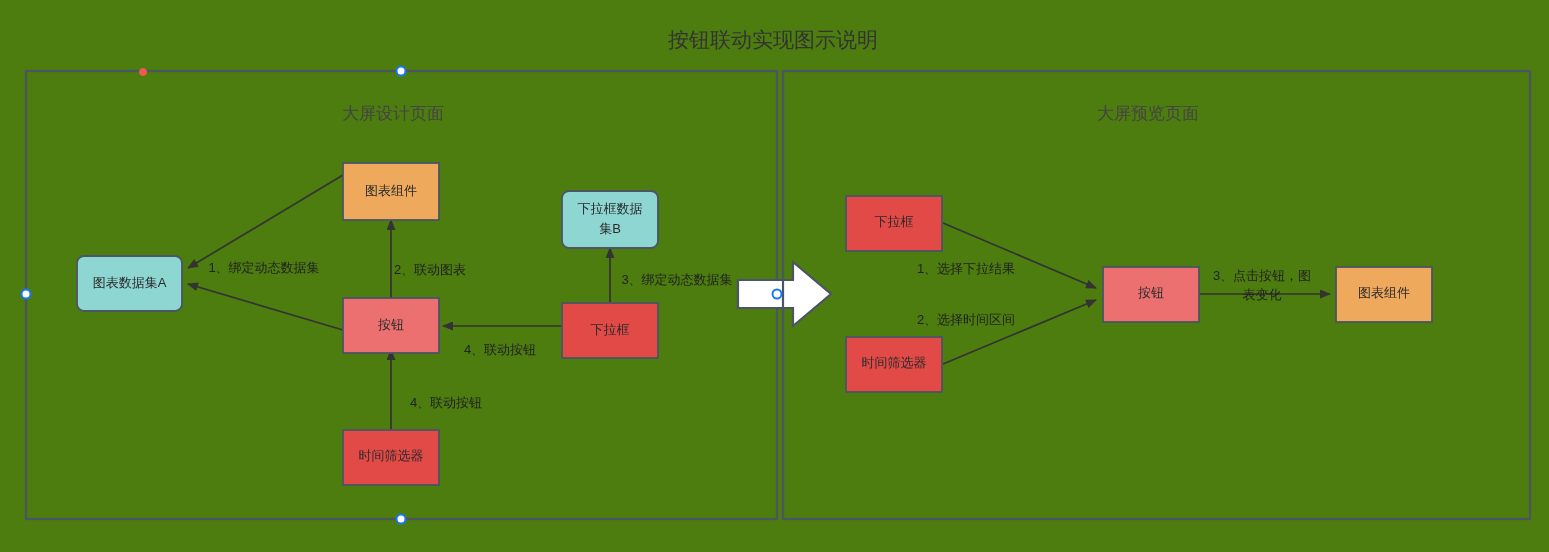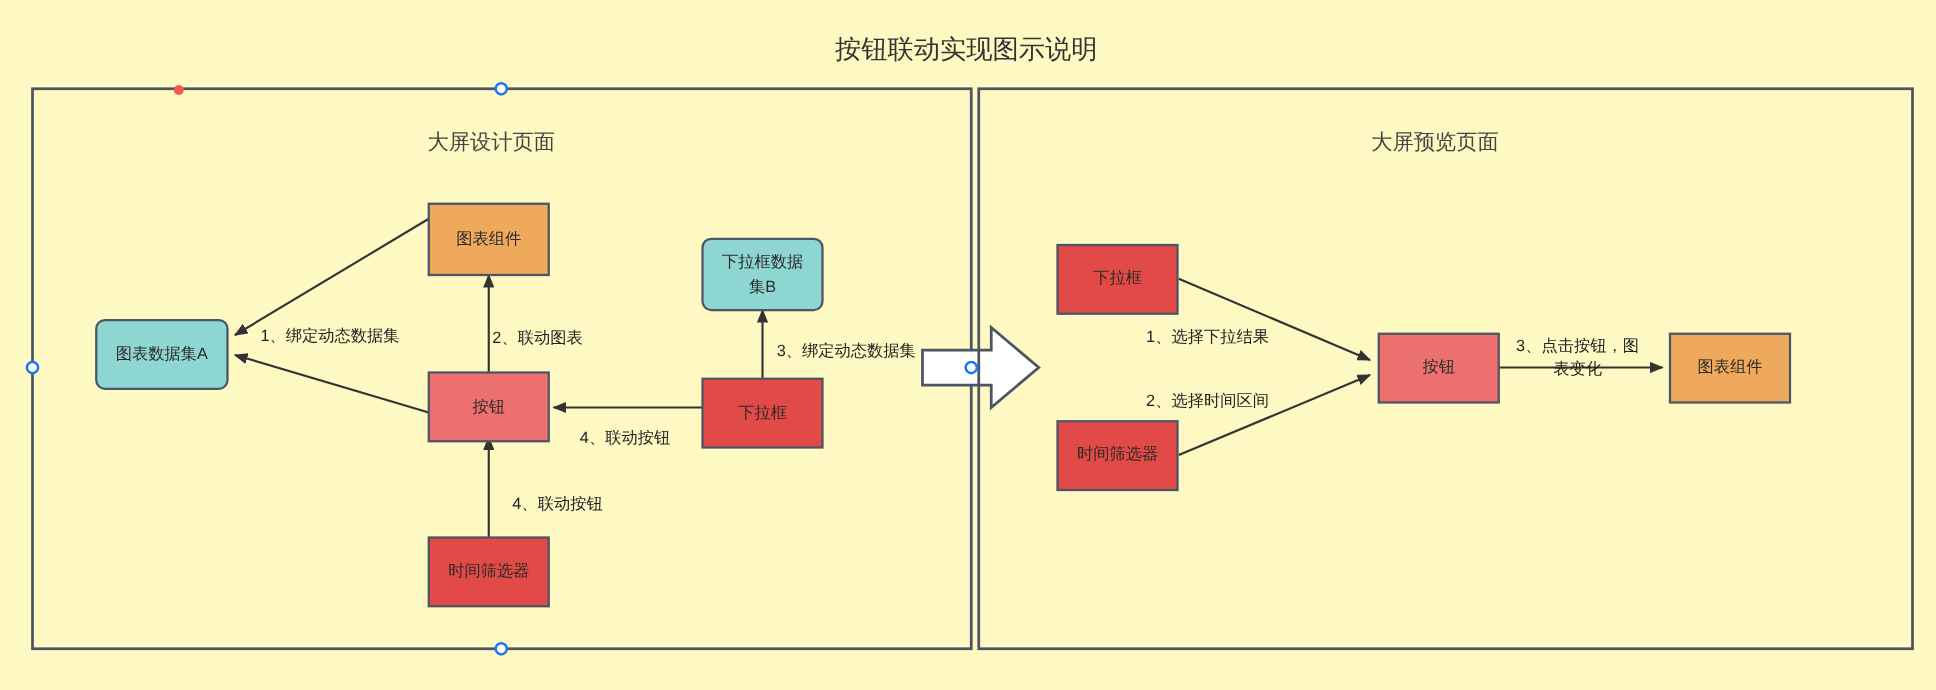--- a/index.html
+++ b/index.html
@@ -7,21 +7,21 @@
     padding: 0;
     background: #ffffff;
   }
   body {
     font-family: "Liberation Sans", "DejaVu Sans", sans-serif;
   }
   #canvas {
     position: relative;
     width: 1549px;
     height: 552px;
-    background: #fef9c3;
+    background: #4d7c0f;
     overflow: hidden;
   }
   #diagram-svg {
     position: absolute;
     left: 0;
     top: 0;
     width: 1549px;
     height: 552px;
   }
   .page-title {

